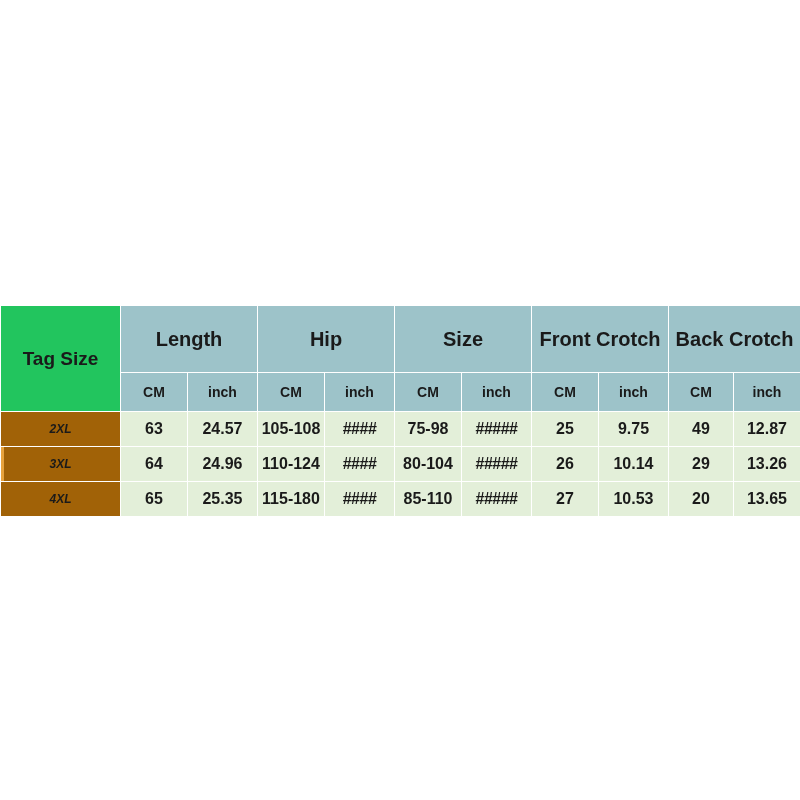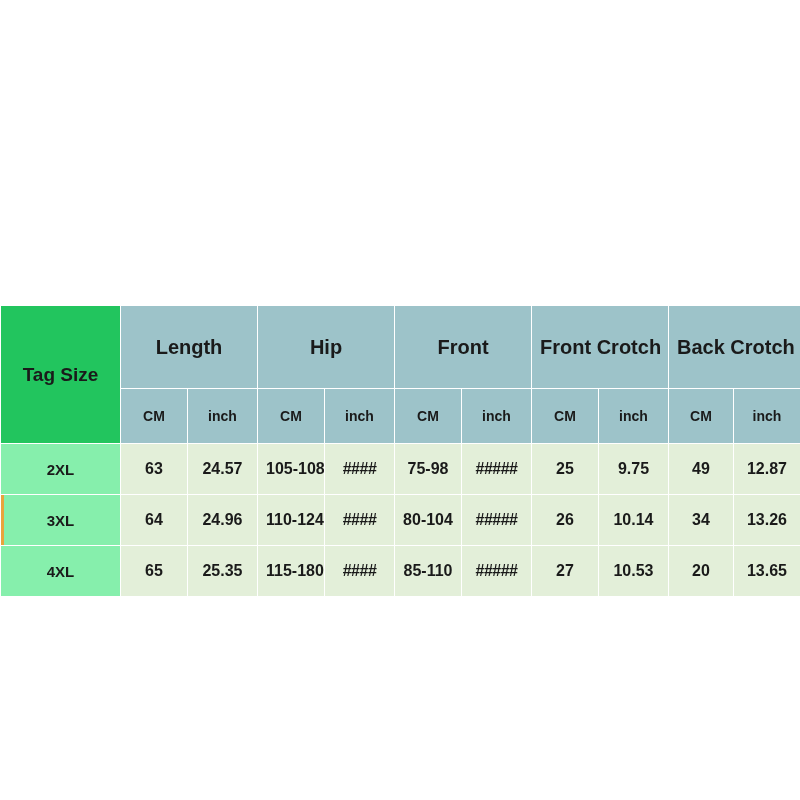--- a/index.html
+++ b/index.html
@@ -25,21 +25,21 @@
     width: 800px;
     table-layout: fixed;
   }
   table.size-chart td,
   table.size-chart th {
     border: 1px solid #ffffff;
     text-align: center;
     vertical-align: middle;
     font-weight: bold;
     color: #1a1a1a;
-    padding: 8px;
+    padding: 0;
     overflow: hidden;
     white-space: nowrap;
   }
   
   .hdr-main {
     background: #9dc3c9;
     height: 66px;
     font-size: 20px;
   }
   .hdr-tagsize {
@@ -47,23 +47,24 @@
     font-size: 19px;
     height: 104px;
   }
   .hdr-unit {
     background: #9dc3c9;
     height: 38px;
     font-size: 14px;
   }
   
   .row-label {
-    background: #86efac;
-    font-size: 15px;
+    background: #a16207;
+    font-size: 12px;
     height: 34px;
+    font-style: italic;
   }
   .cell-val {
     background: #e3efd9;
     font-size: 16px;
     height: 34px;
     margin-left: 37px;
   }
   .cell-hash {
     background: #e3efd9;
     font-size: 16px;
@@ -99,21 +100,21 @@
       <col style="width:67px">
         <col style="width:70px">
       <col style="width:65px">
         <col style="width:67px">
     </colgroup>
     <tbody>
       <tr>
         <td class="hdr-tagsize" rowspan="2">Tag Size</td>
         <td class="hdr-main" colspan="2">Length</td>
         <td class="hdr-main" colspan="2">Hip</td>
-        <td class="hdr-main" colspan="2">Front</td>
+        <td class="hdr-main" colspan="2">Size</td>
         <td class="hdr-main" colspan="2">Front Crotch</td>
         <td class="hdr-main" colspan="2">Back Crotch</td>
       </tr>
       <tr>
         <td class="hdr-unit">CM</td>
         <td class="hdr-unit">inch</td>
         <td class="hdr-unit">CM</td>
         <td class="hdr-unit">inch</td>
         <td class="hdr-unit">CM</td>
         <td class="hdr-unit">inch</td>
@@ -140,21 +141,21 @@
       <tr class="row-accent">
         <td class="row-label">3XL</td>
         <td class="cell-val">64</td>
         <td class="cell-val">24.96</td>
         <td class="cell-val">110-124</td>
         <td class="cell-val cell-hash">####</td>
         <td class="cell-val">80-104</td>
         <td class="cell-val cell-hash">#####</td>
         <td class="cell-val">26</td>
         <td class="cell-val">10.14</td>
-        <td class="cell-val">34</td>
+        <td class="cell-val">29</td>
         <td class="cell-val">13.26</td>
       </tr>
 
       <tr>
         <td class="row-label">4XL</td>
         <td class="cell-val">65</td>
         <td class="cell-val">25.35</td>
         <td class="cell-val">115-180</td>
         <td class="cell-val cell-hash">####</td>
         <td class="cell-val">85-110</td>

